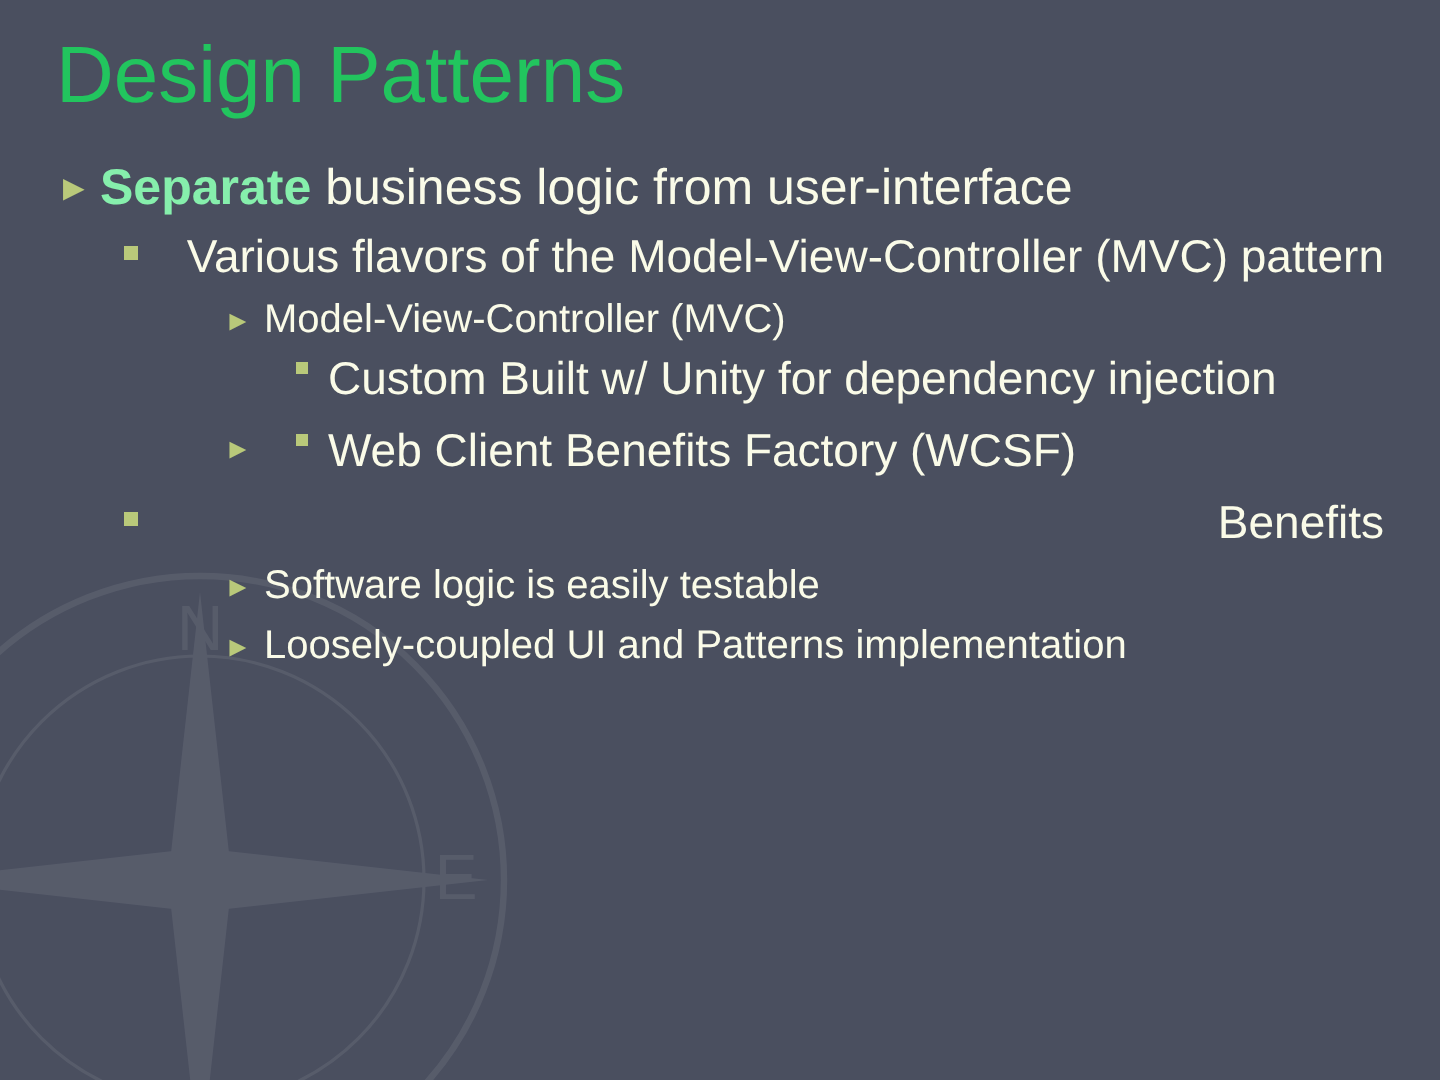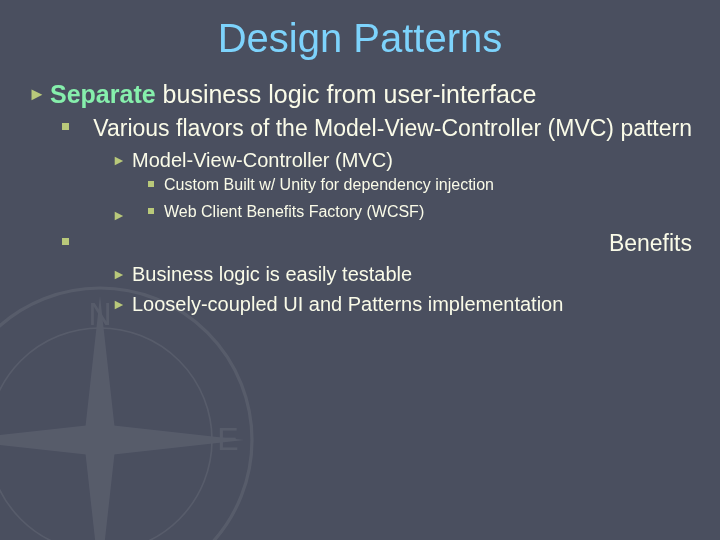--- a/index.html
+++ b/index.html
@@ -26,23 +26,23 @@
     position: relative;
     width: 100%;
     height: 100%;
     box-sizing: border-box;
     padding: 12px 28px 20px 28px;
   }
   h1.title {
     font-family: Verdana, Geneva, sans-serif;
     font-weight: 400;
     font-size: 40px;
-    text-align: center;
+    text-align: left;
     margin: 4px 0 18px 0;
-    color: #7dd3fc;
+    color: #22c55e;
   }
   .lvl1 {
     font-size: 25px;
     line-height: 1.25;
     margin: 0 0 4px 0;
     padding-left: 22px;
     position: relative;
   }
   .lvl1 .bullet {
     position: absolute;
@@ -80,21 +80,21 @@
     position: relative;
   }
   .lvl3 .bullet {
     position: absolute;
     left: 84px;
     top: 4px;
     font-size: 14px;
     color: #b9c97a;
   }
   .lvl4 {
-    font-size: 16px;
+    font-size: 23px;
     line-height: 1.3;
     margin: 2px 0 6px 0;
     padding-left: 136px;
     position: relative;
   }
   .lvl4 .bullet {
     position: absolute;
     left: 120px;
     top: 6px;
     width: 6px;
@@ -150,21 +150,21 @@
     <span>Web Client Benefits Factory (WCSF)</span>
   </div>
 
   <div class="lvl2">
     <span class="bullet"></span>
     <span>Benefits</span>
   </div>
 
   <div class="lvl3">
     <span class="bullet">►</span>
-    <span>Business logic is easily testable</span>
+    <span>Software logic is easily testable</span>
   </div>
 
   <div class="lvl3">
     <span class="bullet">►</span>
     <span>Loosely-coupled UI and Patterns implementation</span>
   </div>
 
 </div>
 
 </body></html>

